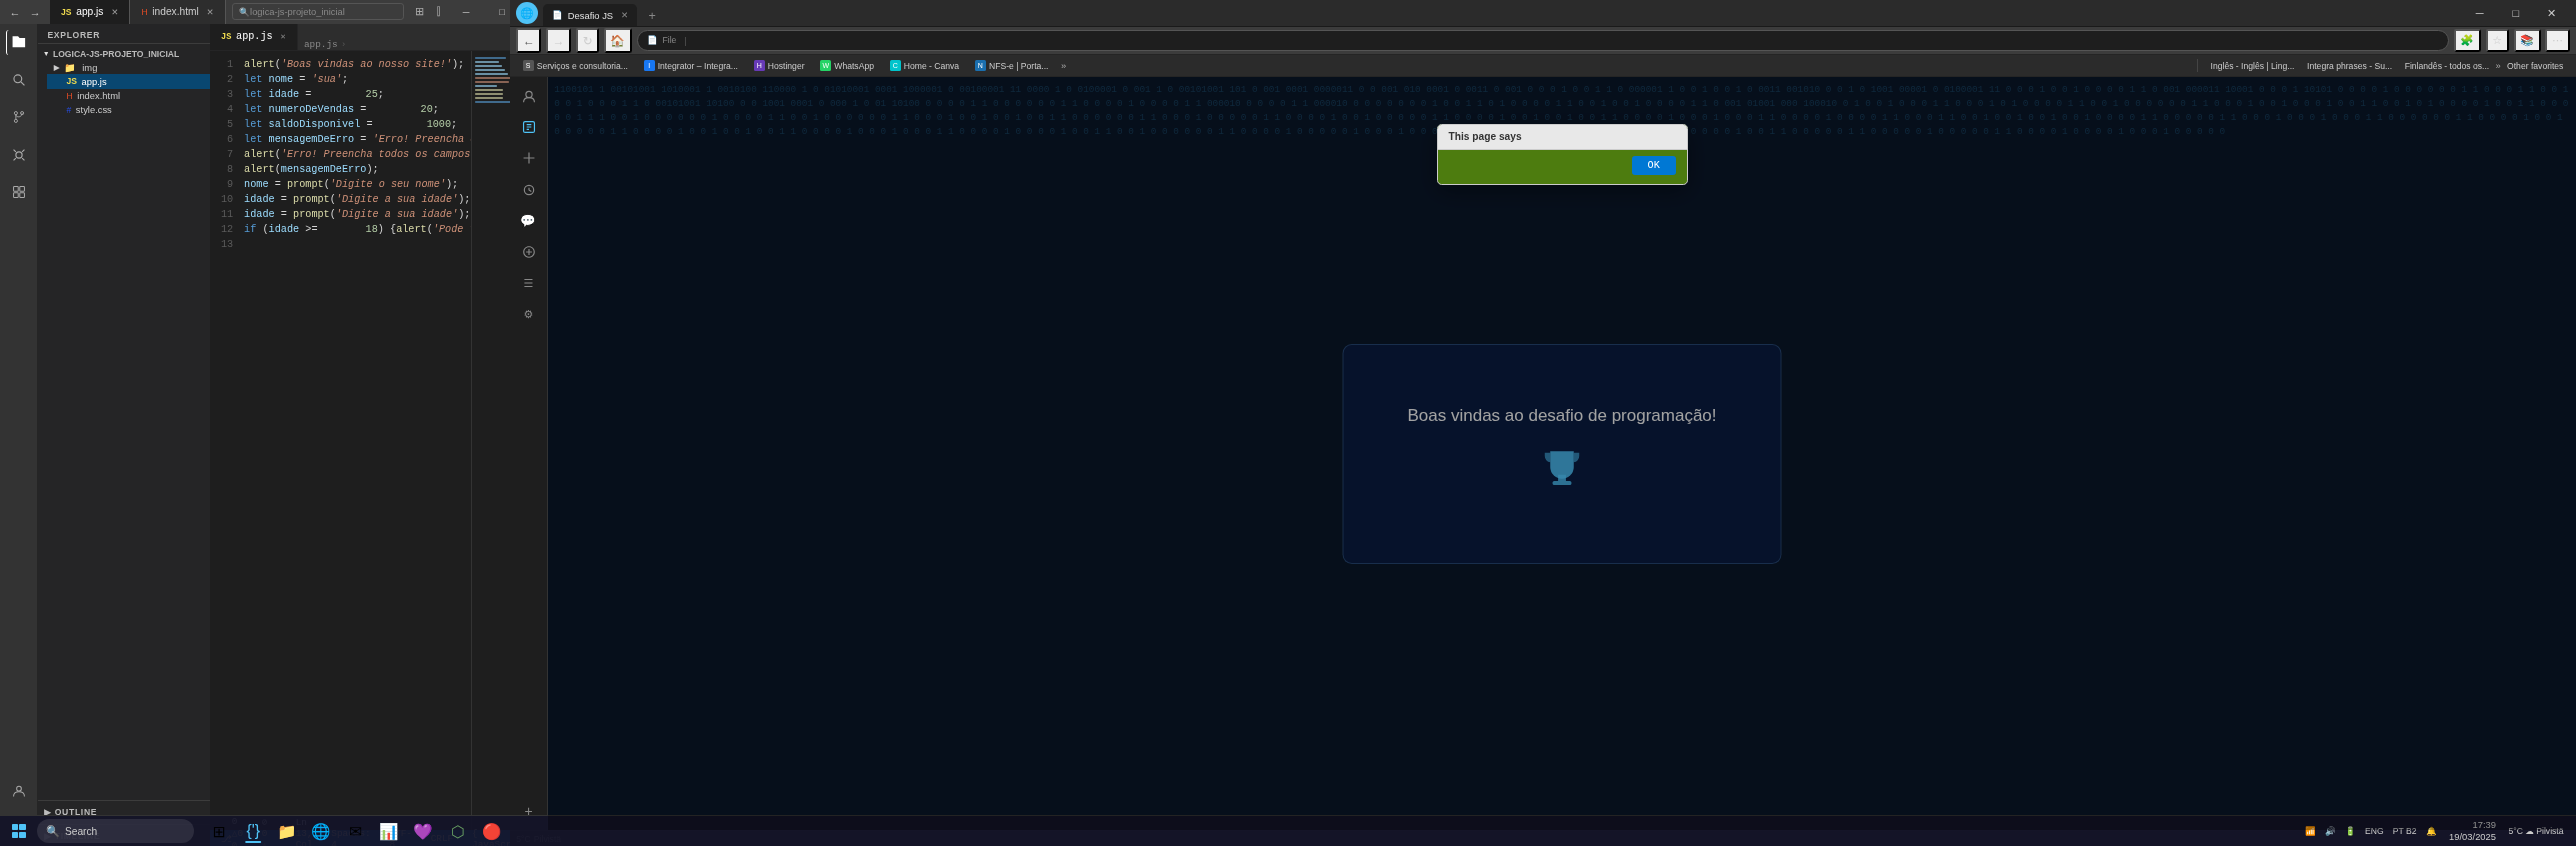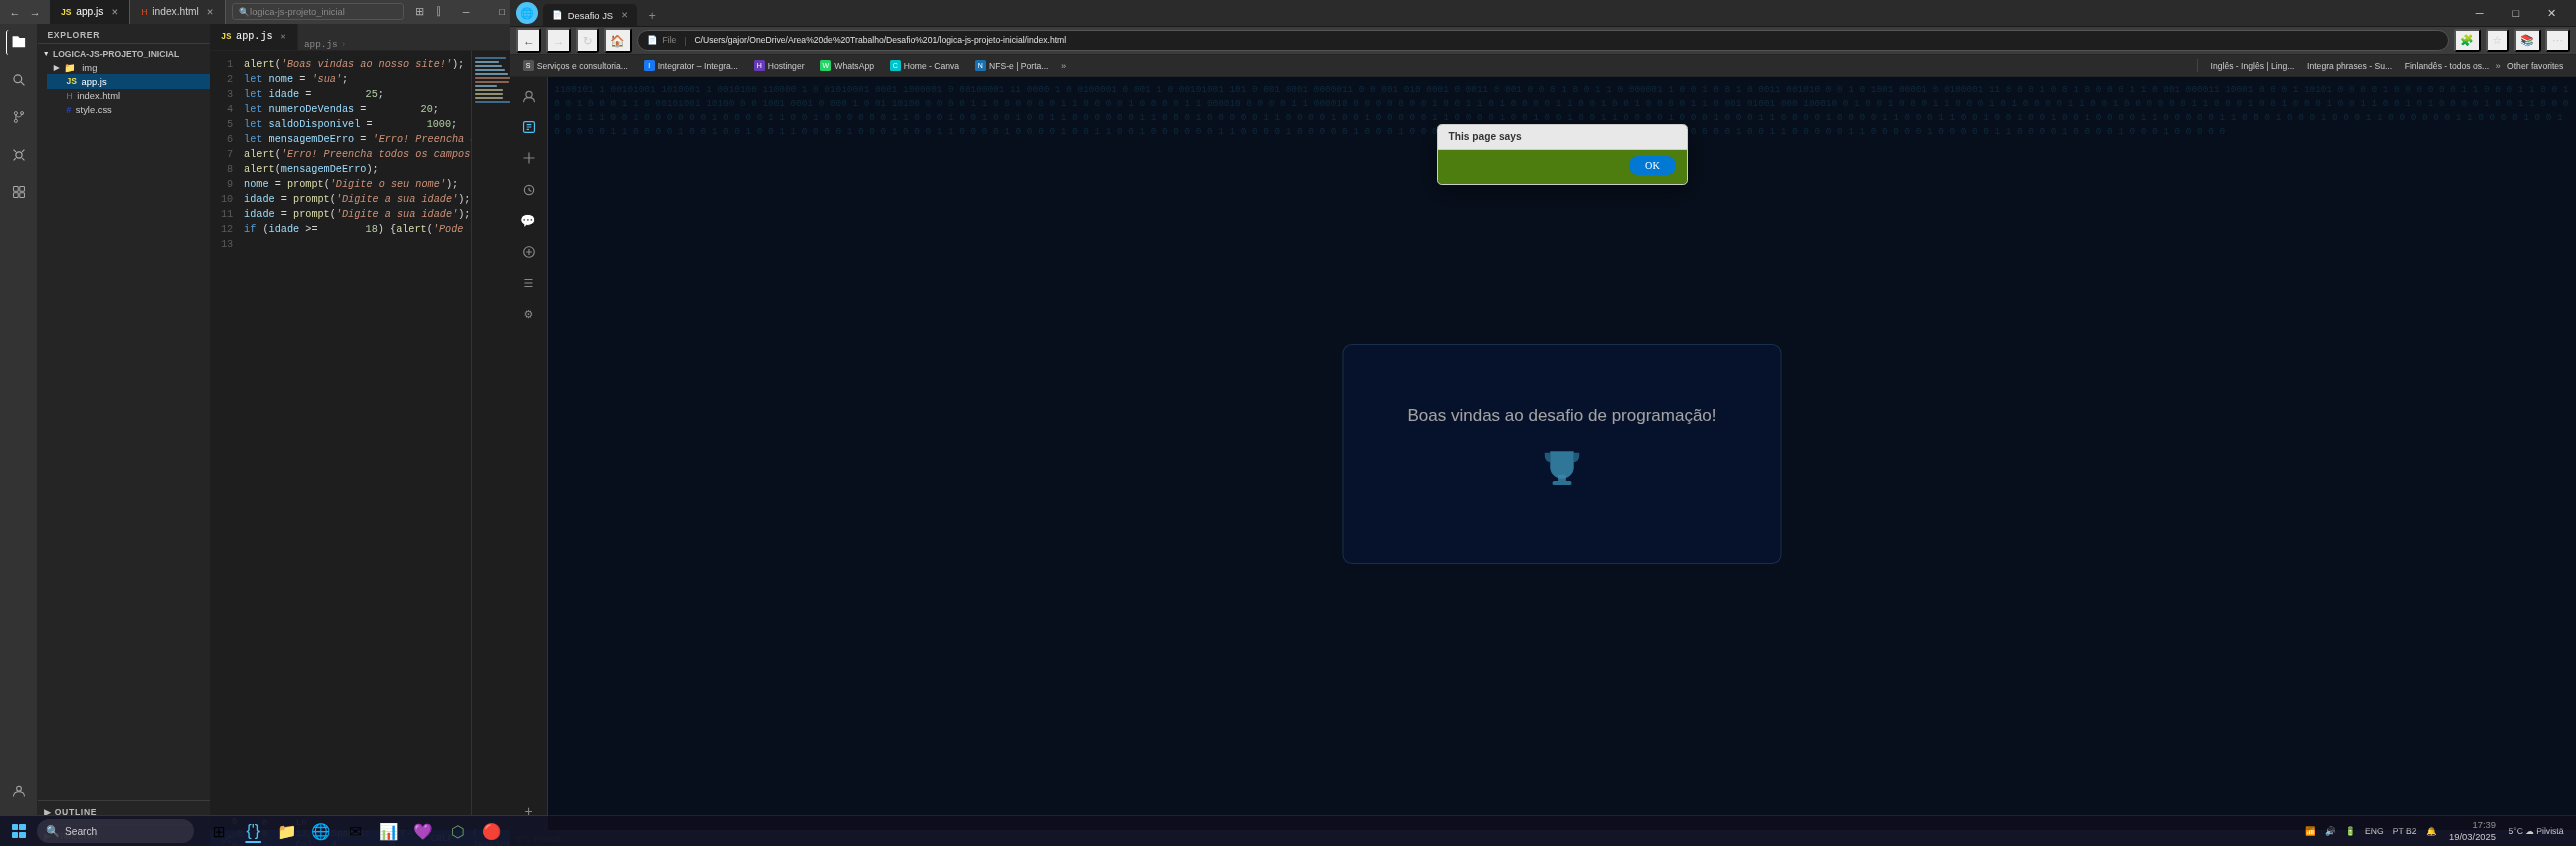--- a/index.html
+++ b/index.html
@@ -437,25 +437,25 @@
     }
     .dialog-footer {
       display: flex;
       justify-content: flex-end;
       padding: 6.3px 11px 9.4px;
     }
     .dialog-ok-btn {
       background: #0078d4;
       color: #fff;
       border: none;
-      border-radius: 9px;
+      border-radius: 3px;
       padding: 3.9px 15.7px;
       font-size: 10.2px;
       cursor: pointer;
-      font-family: Liberation Serif, serif;
+      font-family: Liberation Mono, monospace;
     }
 
     
     .taskbar {
       height: 31px;
       background: rgba(20, 20, 40, 0.95);
       display: flex;
       align-items: center;
       flex-shrink: 0;
       border-top: 0.8px solid #333;
@@ -888,21 +888,20 @@
 
   <div class="browser-top-bar">
     <button class="browser-nav-btn disabled">←</button>
     <button class="browser-nav-btn">→</button>
     <button class="browser-nav-btn">↻</button>
     <button class="browser-nav-btn">🏠</button>
     <div class="browser-address-bar">
       <span class="address-icon">📄</span>
       <span style="color:#888; font-size:8.6px;">File</span>
       <span style="color:#555; margin: 0 3.1px;">|</span>
-      <span class="address-text" style="font-size:8.6px; overflow:hidden; text-overflow:ellipsis; white-space:nowrap;">C/Users/gajor/OneDrive/Area%20de%20Trabalho/Desafio%201/logica-js-projeto-inicial/index.html</span>
     </div>
     <button class="browser-toolbar-btn">🧩</button>
     <button class="browser-toolbar-btn">☆</button>
     <button class="browser-toolbar-btn">📚</button>
     <button class="browser-toolbar-btn">⋯</button>
   </div>
 
   <div class="bookmark-bar">
     <div class="bookmark-item">
       <div class="bookmark-favicon bm-gray">S</div>

